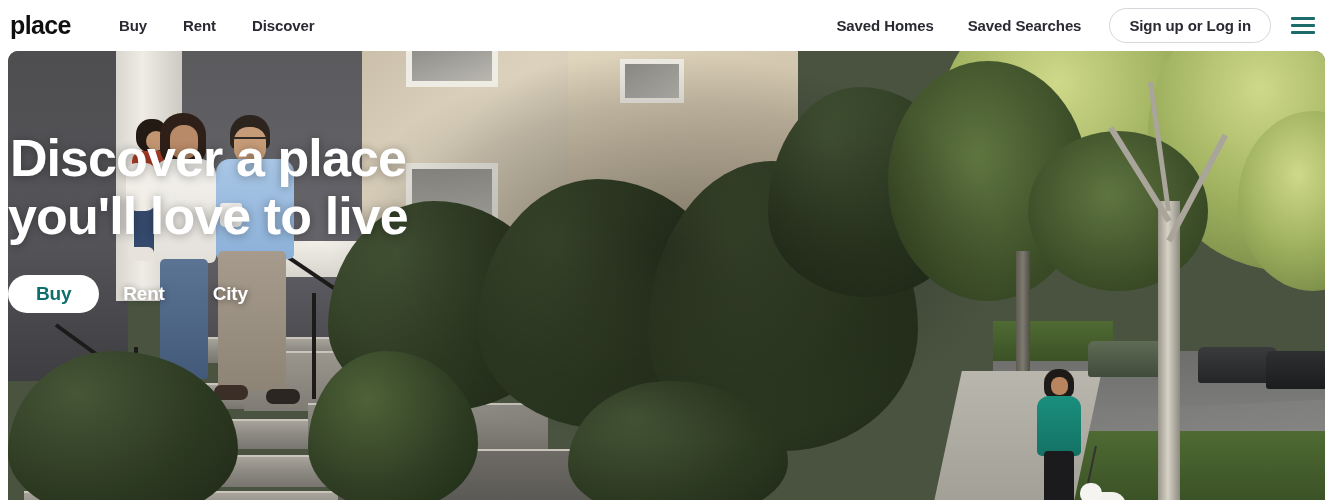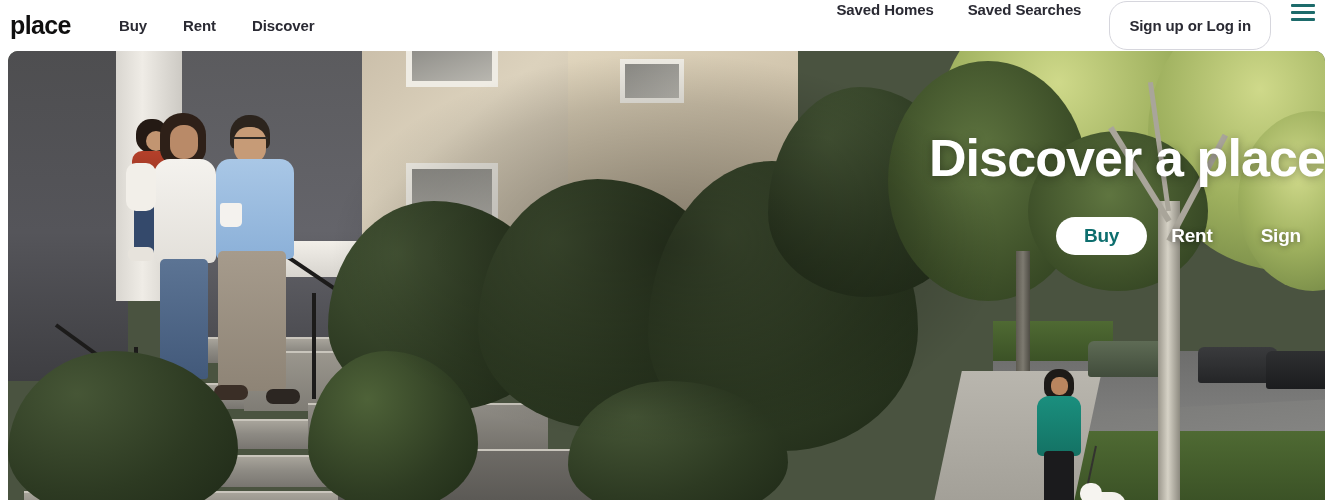--- a/index.html
+++ b/index.html
@@ -35,33 +35,33 @@
   .nav-left .nav-link {
     font-size: 15px;
     font-weight: 700;
     color: #2a2a33;
     padding: 0 18px;
     text-decoration: none;
     white-space: nowrap;
     letter-spacing: -0.1px;
   }
   .spacer { flex: 1 1 auto; }
-  .nav-right { display: flex; }
+  .nav-right { display: flex; align-items: center; }
   .nav-right .nav-link {
     font-size: 15px;
     font-weight: 700;
     color: #2a2a33;
     padding: 0 17px;
     text-decoration: none;
     white-space: nowrap;
     letter-spacing: -0.1px;
   }
   .auth-btn {
     margin-left: 11px;
-    height: 49px;
+    height: 35px;
     padding: 0 19px;
     border: 1px solid #d6d6dd;
     border-radius: 18px;
     background: #ffffff;
     font-family: "Liberation Sans", sans-serif;
     font-size: 15px;
     font-weight: 700;
     color: #2a2a33;
     letter-spacing: -0.1px;
     cursor: pointer;
@@ -256,21 +256,21 @@
       radial-gradient(ellipse 430px 250px at 50% 44%, rgba(0,0,0,0.34) 0%, rgba(0,0,0,0.12) 58%, rgba(0,0,0,0) 78%);
     pointer-events: none;
   }
 
   
   .hero-content {
     position: absolute;
     left: 0; right: 0; top: 0;
     display: flex;
     flex-direction: column;
-    align-items: flex-end;
+    align-items: flex-start;
   }
   .hero-title {
     margin: 0;
     padding-top: 78px;
     font-family: "Liberation Sans", sans-serif;
     font-size: 52px;
     line-height: 58px;
     font-weight: 700;
     color: #ffffff;
     text-align: center;
@@ -468,23 +468,24 @@
     <div class="dog-body"></div>
     <div class="dog-head"></div>
 
     <div class="hero-scrim"></div>
   </div>
 
   <div class="hero-content">
 
     <h1 class="hero-title">
       <span class="ln">Discover a place</span>
+      <span class="ln">you'll love to live</span>
     </h1>
 
     <div class="tabs">
       <button class="tab active">Buy</button>
       <button class="tab">Rent</button>
-      <button class="tab">Sign</button>
+      <button class="tab">City</button>
     </div>
 
 
   </div>
 </div>
 
 </body></html>

